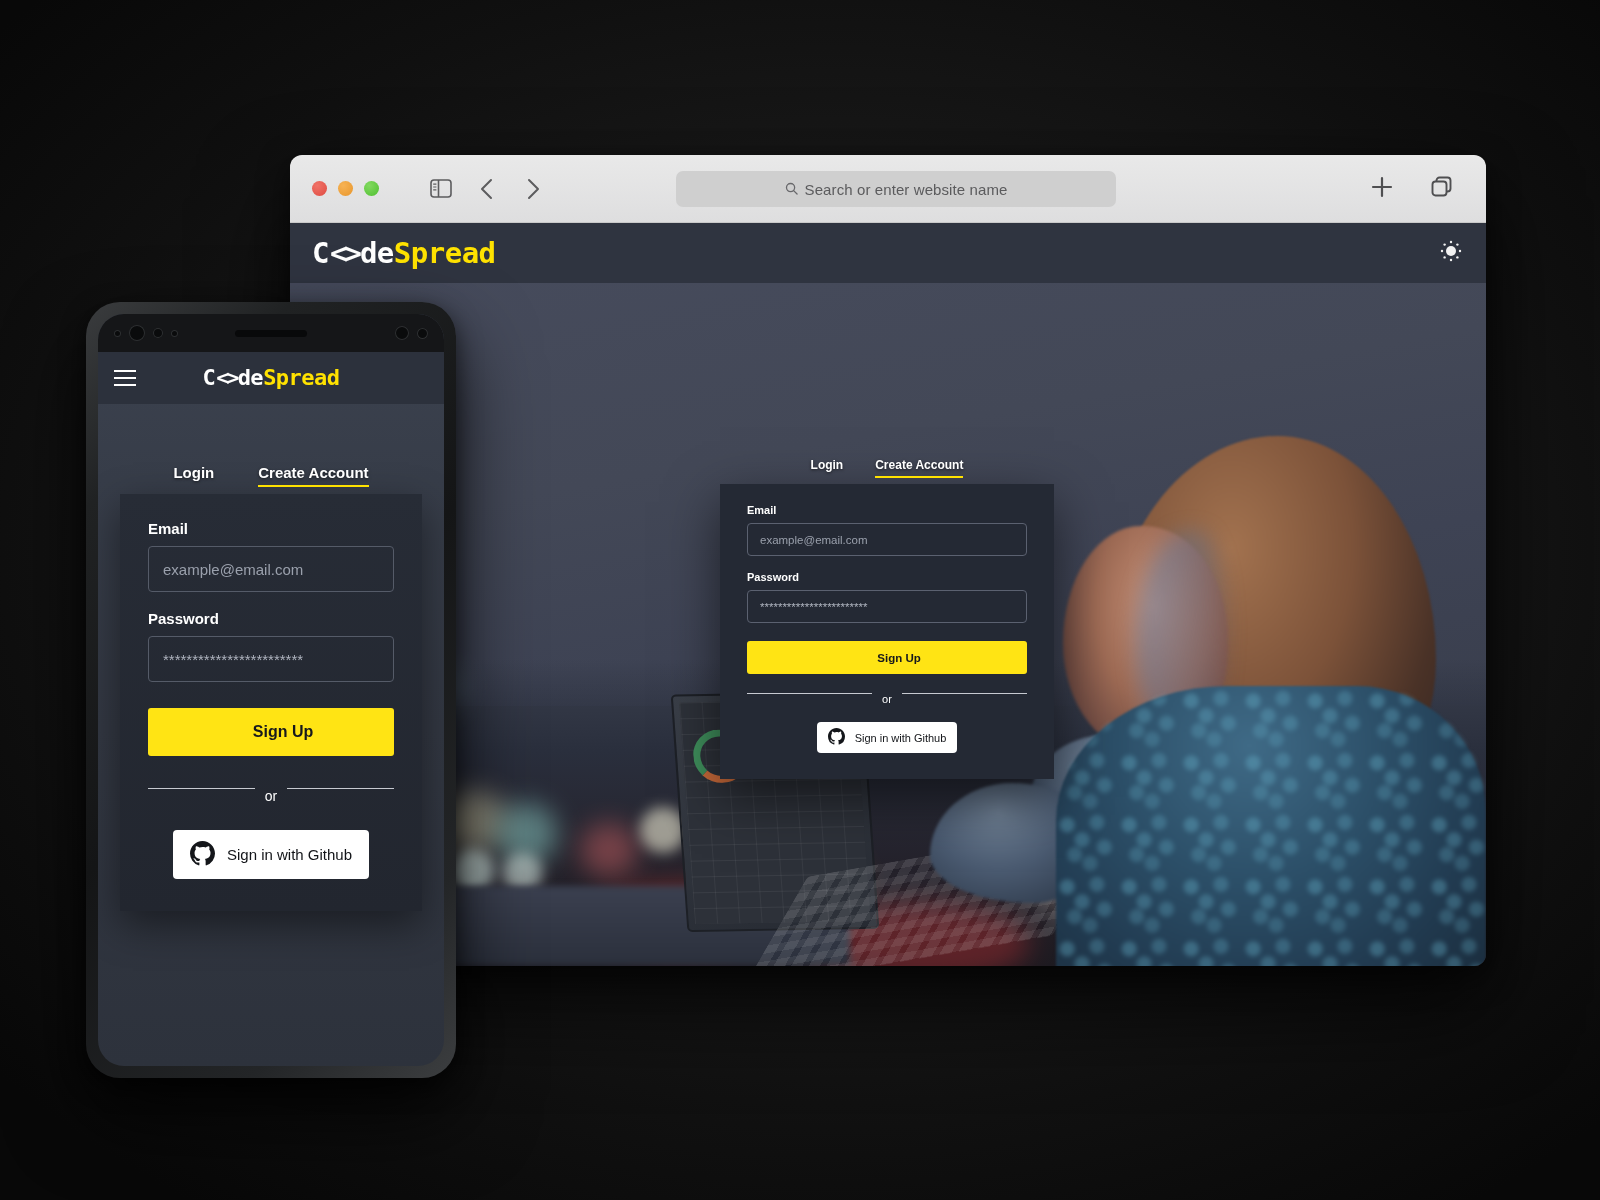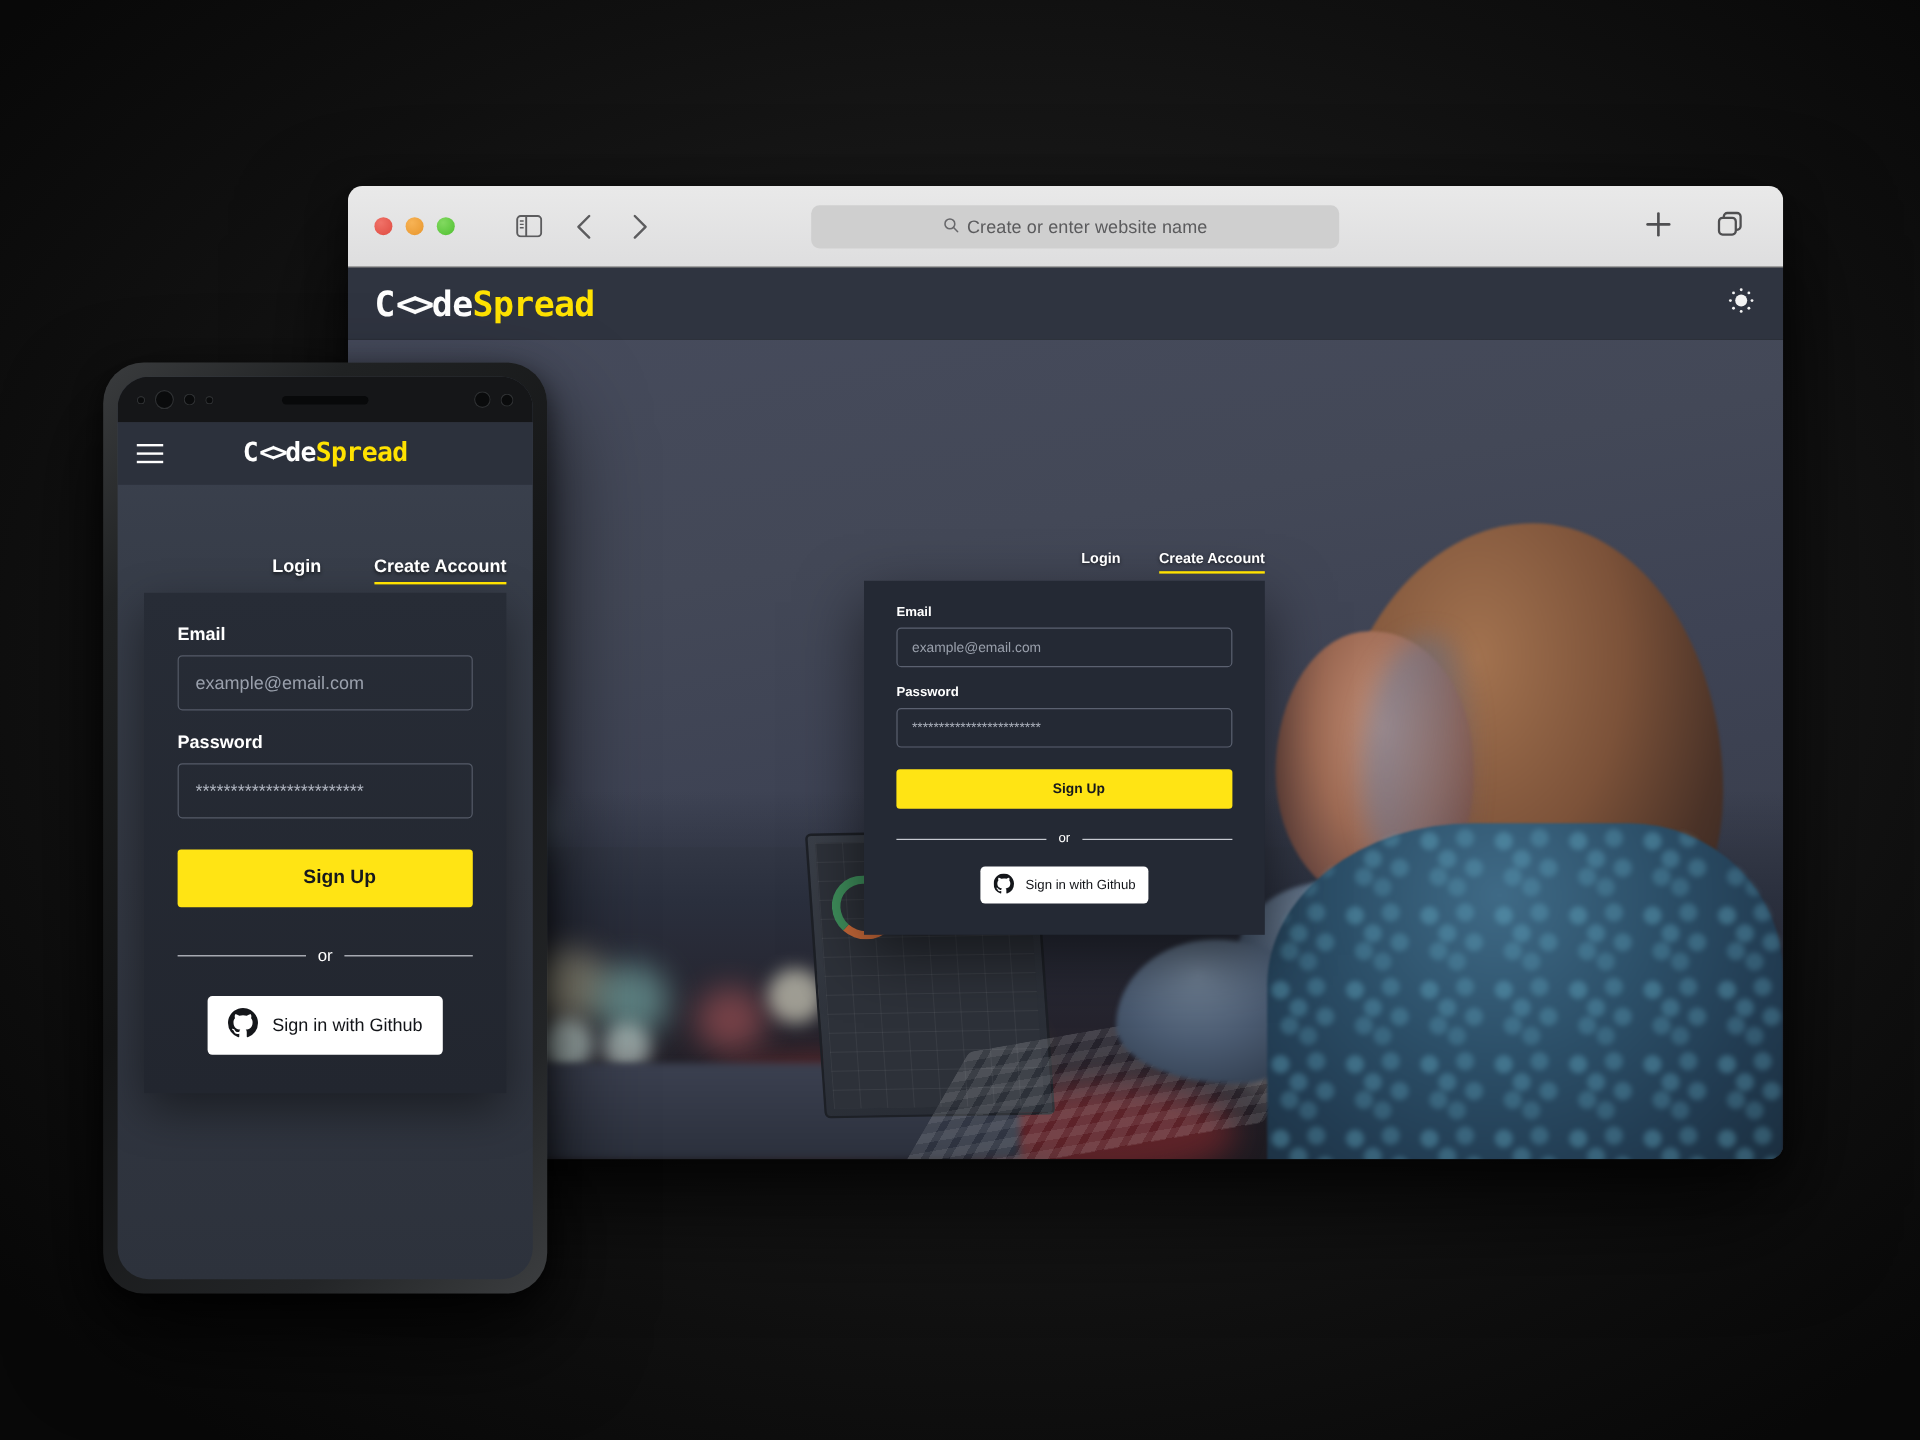--- a/index.html
+++ b/index.html
@@ -210,21 +210,21 @@
   }
 
   
   #desktop-auth {
     position: absolute;
     left: 430px; top: 303px;
     width: 334px;
     z-index: 10;
   }
   .tabs {
-    display: flex; justify-content: flex-end; gap: 32px;
+    display: flex; justify-content: center; gap: 32px;
     margin-bottom: 6px;
   }
   .tab {
     color: #ffffff;
     font-weight: bold;
     padding-bottom: 4px;
     text-shadow: 0 1px 3px rgba(0,0,0,.6);
   }
   .tab.active { border-bottom: 2px solid #ffe200; }
   #desktop-auth .tab { font-size: 12px; }
@@ -251,21 +251,21 @@
     width: 100%;
     background: #ffe414;
     border: none;
     color: #16181d;
     font-weight: bold;
     border-radius: 3px;
     cursor: pointer;
     font-family: "Liberation Sans", sans-serif;
     padding-left: 24px;
   }
-  .or-row { display: flex; align-items: center; gap: 10px; color: #ffffff; }
+  .or-row { display: flex; gap: 10px; color: #ffffff; }
   .or-row .line { flex: 1; height: 1px; background: #c7cad1; }
   .btn-github {
     background: #ffffff;
     border: none;
     border-radius: 4px;
     color: #121418;
     display: flex; align-items: center; justify-content: center;
     gap: 10px;
     cursor: pointer;
     margin: 0 auto;
@@ -376,21 +376,21 @@
       </span>
     </div>
 
     <div id="address-bar">
       <span>
         <svg width="13" height="13" viewBox="0 0 14 14">
             <circle cx="6" cy="6" r="4.4" fill="none" stroke="#68686b" stroke-width="1.4"></circle>
             <line x1="9.3" y1="9.3" x2="13" y2="13" stroke="#68686b" stroke-width="1.4" stroke-linecap="round"></line>
           </svg>
       </span>
-      <span class="ph">Create or enter website name</span>
+      <span class="ph">Search or enter website name</span>
     </div>
 
     <div class="tb-right">
       <span class="tb-btn">
         <svg width="24" height="24" viewBox="0 0 24 24">
             <line x1="12" y1="3" x2="12" y2="21" stroke="#4f4f51" stroke-width="2.2" stroke-linecap="round"></line>
             <line x1="3" y1="12" x2="21" y2="12" stroke="#4f4f51" stroke-width="2.2" stroke-linecap="round"></line>
           </svg>
       </span>
       <span class="tb-btn">

